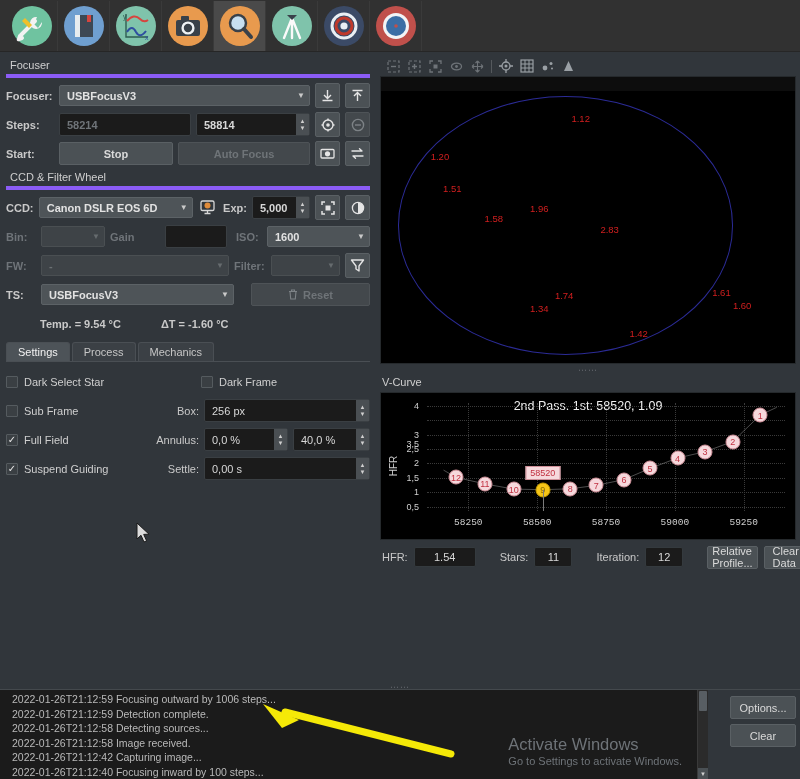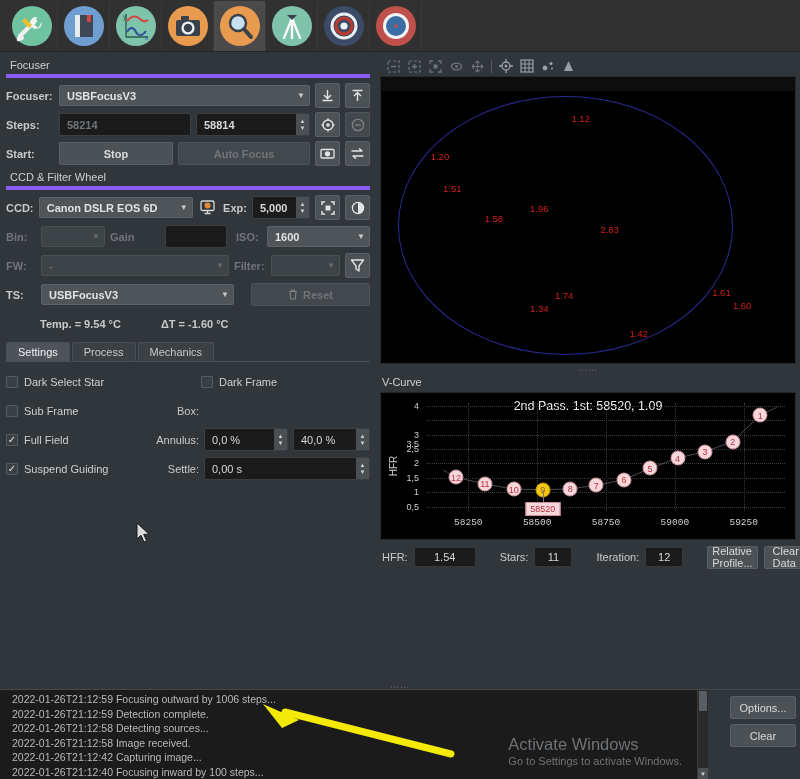--- a/index.html
+++ b/index.html
@@ -111,21 +111,21 @@
   .ytick { position:absolute; right:8px; transform:translateY(-50%); color:#cfcfcf; font-size:9px; }
   .ylabel { position:absolute; left:2px; top:50%; transform:translate(-50%,-50%) rotate(-90deg); transform-origin:center;
             color:#d0d0d0; font-size:10px; width:40px; text-align:center; }
   .xtick { position:absolute; transform:translateX(-50%); color:#cfcfcf; font-size:9.5px; top:4px; }
   .pt { position:absolute; width:15px; height:15px; border-radius:50%; background:#f6d8dc;
         border:1px solid #cf8f98; transform:translate(-50%,-50%); color:#c03040; font-size:9px;
         display:flex; align-items:center; justify-content:center; }
   .pt.cur { background:#f5c518; border-color:#c79d00; color:#8a6d00; }
   .chart-title { position:absolute; top:6px; left:0; right:0; text-align:center; color:#efefef; font-size:12.5px; }
   .cursor-lbl { position:absolute; background:#f6d8dc; color:#c03040; font-size:9px; padding:1px 4px;
-                border:1px solid #cf8f98; transform:translateX(-50%);margin-top:36px; }
+                border:1px solid #cf8f98; transform:translateX(-50%); }
   .cursor-line { position:absolute; width:1px; background:#7a7a7a; }
 
   
   .statusrow { display:flex; align-items:center; gap:6px; height:26px; margin-top:4px; padding:0 2px;}
   .statusrow .lbl { font-size:11px; }
   .valbox { background:#1b1b1b; border:1px solid #343a3e; border-radius:2px; height:20px; min-width:46px;
             display:flex; align-items:center; justify-content:center; color:#d8d8d8; font-size:11px; padding:0 8px;}
 
   
   .logsplit { height:5px; display:flex; align-items:center; justify-content:center; color:#6b7075; font-size:9px;
@@ -404,20 +404,27 @@
             <span>Dark Frame</span>
           </div>
         </div>
 
         <div class="row">
           <div class="chk" style="width:140px;">
             <span class="box"></span>
             <span>Sub Frame</span>
           </div>
           <div class="lbl r" style="width:48px;">Box:</div>
+          <div class="spin" style="flex:1 1 auto;">
+            <span>256 px</span>
+            <span class="sp">
+                <span>▲</span>
+                <span>▼</span>
+              </span>
+          </div>
         </div>
 
         <div class="row">
           <div class="chk" style="width:140px;">
             <span class="box on">✓</span>
             <span>Full Field</span>
           </div>
           <div class="lbl r" style="width:48px;">Annulus:</div>
           <div class="spin" style="width:84px;">
             <span>0,0 %</span>

